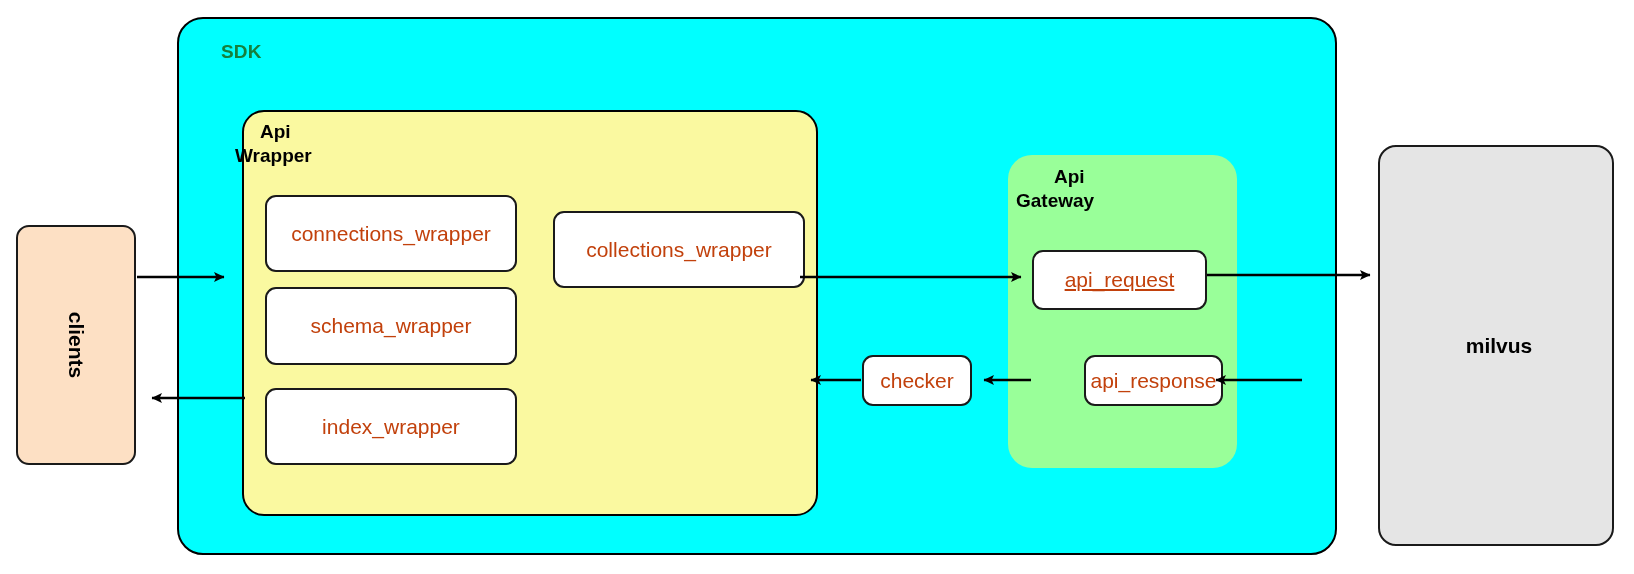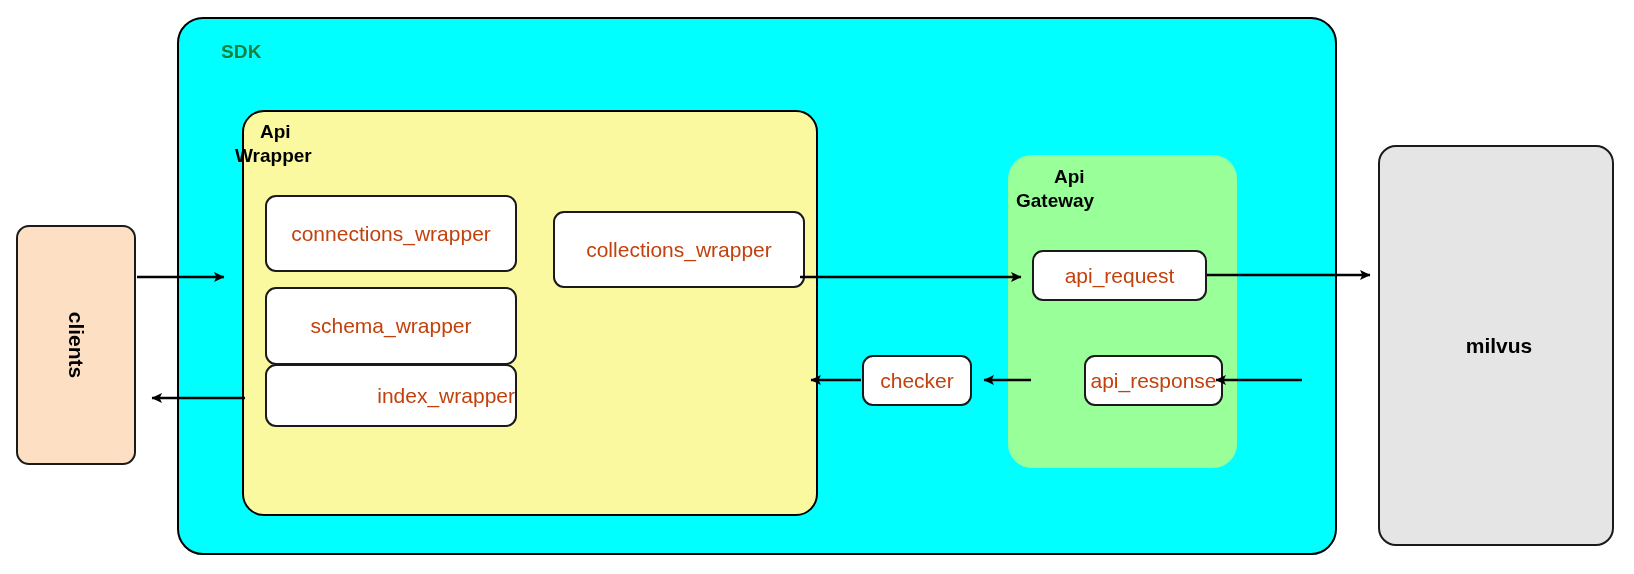--- a/index.html
+++ b/index.html
@@ -77,21 +77,21 @@
     font-size: 21px;
     color: #c2410c;
     text-align: center;
     box-sizing: border-box;
   }
   
   .cell-c1 { left: 265px; width: 252px; }
   .cell-c2 { left: 553px; width: 252px; margin-top: 16px; }
   .cell-r1 { top: 195px; height: 77px; }
   .cell-r2 { top: 287px; height: 78px; }
-  .cell-r3 { top: 364px; height: 63px; justify-content: flex-end; }
+  .cell-r3 { top: 388px; height: 77px; }
 
   
   .gateway-box {
     left: 1008px;
     top: 155px;
     width: 229px;
     height: 313px;
     background: #99ff99;
     border: none;
     border-radius: 24px;
@@ -103,21 +103,21 @@
     width: 160px;
     font-size: 19px;
     font-weight: bold;
     line-height: 1.28;
     color: #000000;
   }
   .gateway-title .ln2 {
     display: block;
     margin-left: -38px;
   }
-  .api-request  { left: 1032px; top: 250px; width: 175px; height: 51px; }
+  .api-request  { left: 1032px; top: 250px; width: 175px; height: 60px; text-decoration: underline; }
   .api-response { left: 1084px; top: 355px; width: 139px; height: 51px; }
   .checker-box  { left: 862px;  top: 355px; width: 110px; height: 51px; }
 
   
   .clients-box {
     left: 16px;
     top: 225px;
     width: 120px;
     height: 240px;
     background: #fde0c4;

